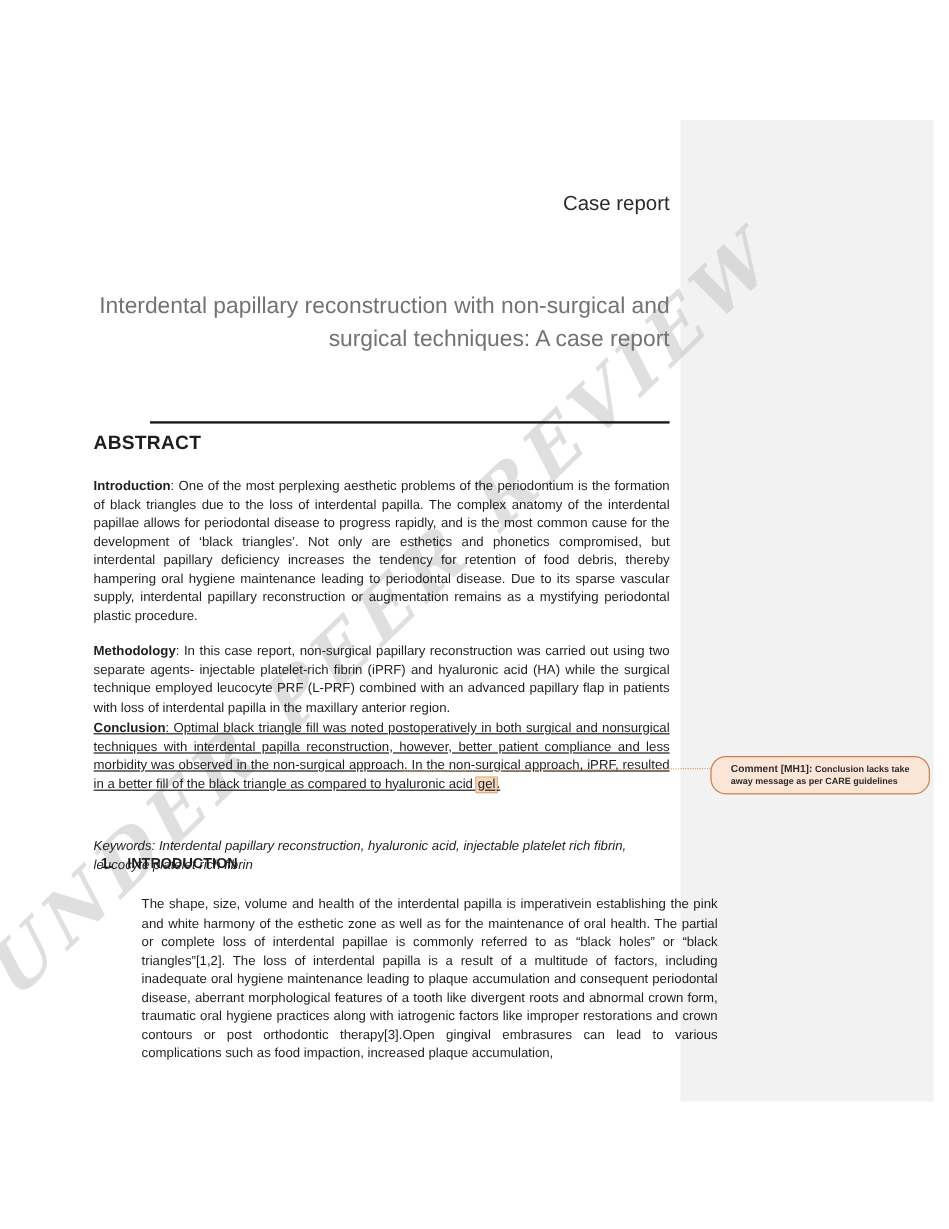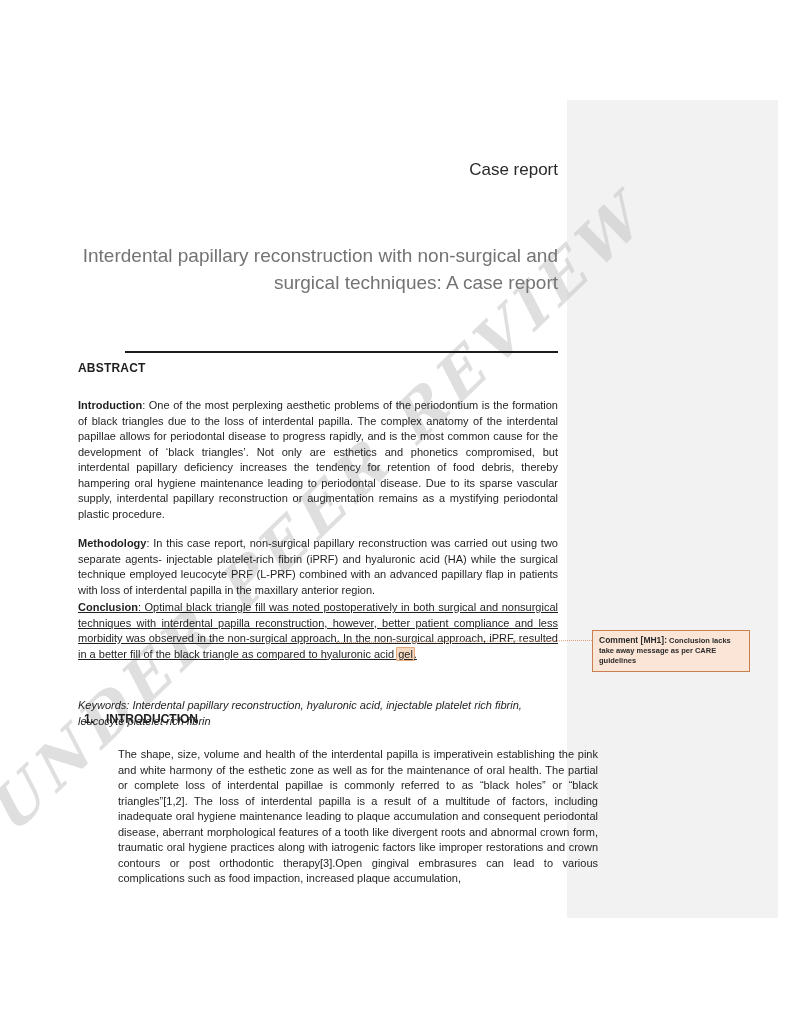--- a/index.html
+++ b/index.html
@@ -45,21 +45,21 @@
     position:absolute;left:78px;top:242px;width:480px;
     text-align:right;font-size:19px;line-height:27px;color:#737373;
   }
   .doc-title span{display:block;}
   .rule{
     position:absolute;left:125px;top:351px;width:433px;height:2px;
     background:#1c1c1c;
   }
   .h-abstract{
     position:absolute;left:78px;top:361px;width:480px;
-    font-size:12px;font-weight:bold;letter-spacing:.2px;
+    font-size:16px;font-weight:bold;letter-spacing:.2px;
   }
   .para{
     position:absolute;left:78px;width:480px;
     font-size:11px;line-height:15.5px;
     text-align:justify;text-justify:inter-word;
   }
   .para b{font-weight:bold;}
   .p-intro{top:387px;}
   .p-objective{top:489px;}
   .p-methodology{top:525px;}
@@ -76,25 +76,25 @@
     font-size:12px;font-weight:bold;
   }
   .h-section .num{margin-right:12px;}
   .p-section1{top:736px;margin-left:40px;}
   .leader-line{
     position:absolute;left:336px;top:641px;width:256px;height:0;
     border-top:1px dotted var(--leader);
     transform:rotate(-0.5deg);
   }
   .comment-box{
-    position:absolute;left:592px;top:630px;width:158px;
+    position:absolute;left:592px;top:630px;width:183px;
     background:var(--comment-bg);
     border:1px solid var(--comment-border);
-    border-radius:0;
-    padding:4px 6px 5px 6px;
+    border-radius:13px;
+    padding:4px 6px 5px 16px;
     box-sizing:border-box;
     font-size:7.5px;line-height:10px;
     color:#2b2b2b;cursor:pointer;
   }
   .comment-box .c-label{font-weight:bold;font-size:8.5px;}
   .comment-box .c-text{font-weight:bold;font-size:7.5px;}
 </style>
 </head>
 <body>
 

